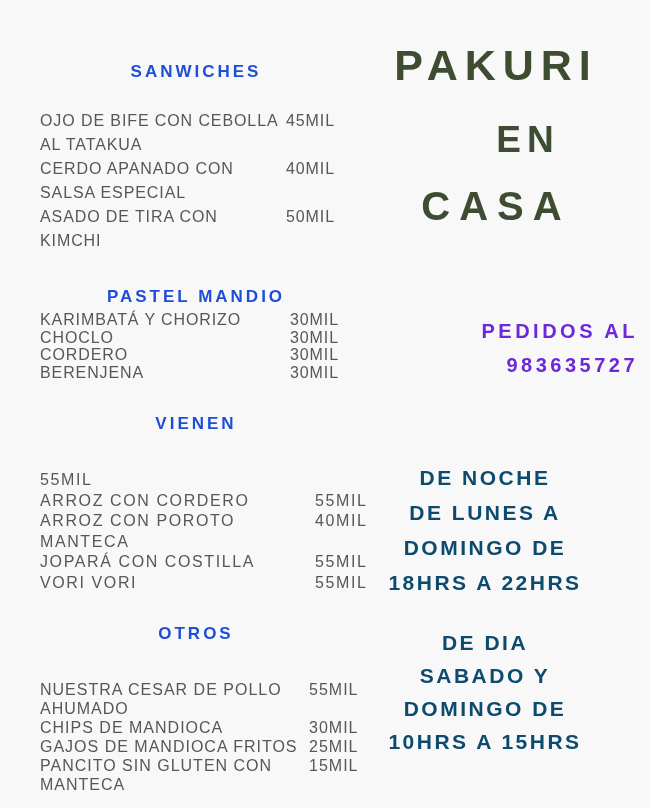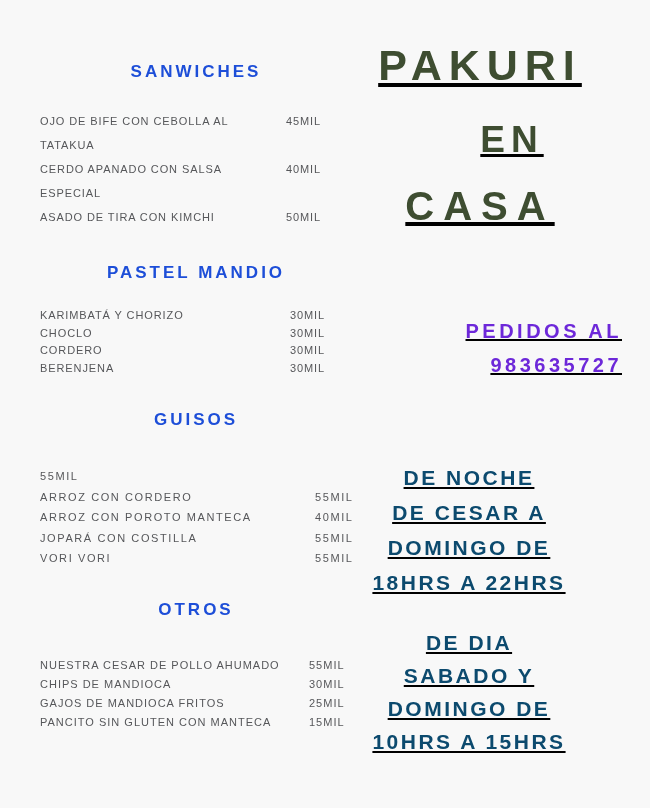--- a/index.html
+++ b/index.html
@@ -13,45 +13,45 @@
   .left-col { position:absolute; left:40px; top:58px; width:312px; }
   .section-title {
     font-weight:700; font-size:17px; letter-spacing:3px;
     color:#1d4ed8; text-align:center; line-height:28px;
   }
   .section-subtitle {
     font-weight:700; font-size:17px; letter-spacing:3px;
     color:#2d2d2d; text-align:center; line-height:28px;
   }
   .items { }
-  .item-row { display:flex; align-items:flex-start; font-size:11px; color:#56575a; }
+  .item-row { display:flex; align-items:flex-start; font-size:16px; color:#56575a; }
   .item-name { flex:1 1 auto; padding-right:8px; }
   .item-price { flex:0 0 auto; white-space:nowrap; }
 
   .sec0 .items { margin-top:23px; }
   .sec0 .item-row { line-height:24px; letter-spacing:0.9px; }
   .sec0 .item-price { width:66px; }
 
   .sec1 { margin-top:30px; }
-  .sec1 .items { margin-top:20px; }
+  .sec1 .items { }
   .sec1 .item-row { line-height:17.5px; letter-spacing:0.9px; }
   .sec1 .item-price { width:62px; }
 
   .sec2 { margin-top:29px; }
   .sec2 .items { margin-top:32px; }
   .sec2 .item-row { line-height:20.5px; letter-spacing:1.6px; }
   .sec2 .item-price { width:37px; }
 
   .sec3 { margin-top:27px; }
   .sec3 .items { margin-top:32px; }
   .sec3 .item-row { line-height:19px; letter-spacing:1px; }
   .sec3 .item-price { width:43px; }
 
   
-  .right-col { position:absolute; left:354px; top:40px; width:252px;text-decoration:underline; }
+  .right-col { position:absolute; left:370px; top:40px; width:252px; }
   .brand { text-align:center; font-weight:700; color:#3e4d31; }
   .brand-line1 { font-size:43px; line-height:50px; letter-spacing:7px; }
   .brand-line2 { font-size:37px; line-height:40px; letter-spacing:6px;
                  margin-top:30px; position:relative; left:32px; }
   .brand-line3 { font-size:40px; line-height:44px; letter-spacing:9px; margin-top:24px; }
 
   .orders {
     margin-top:86px; text-align:right; font-weight:700;
     font-size:20px; letter-spacing:3.5px; line-height:34px;
     color:#6d28d9; position:relative; left:16px;
@@ -105,21 +105,21 @@
           <span class="item-price">30MIL</span>
         </div>
         <div class="item-row">
           <span class="item-name">BERENJENA</span>
           <span class="item-price">30MIL</span>
         </div>
       </div>
     </div>
 
     <div class="section sec2">
-      <div class="section-title">GUISOS</div>
+      <div class="section-title">VIENEN</div>
       <div class="items">
         <div class="item-row">
           <span class="item-price">55MIL</span>
         </div>
         <div class="item-row">
           <span class="item-name">ARROZ CON CORDERO</span>
           <span class="item-price">55MIL</span>
         </div>
         <div class="item-row">
           <span class="item-name">ARROZ CON POROTO MANTECA</span>
@@ -168,21 +168,21 @@
       <div class="brand-line3">CASA</div>
     </div>
 
     <div class="orders">
       <div>PEDIDOS AL</div>
       <div>983635727</div>
     </div>
 
     <div class="schedule schedule-night">
       <div>DE NOCHE</div>
-      <div>DE CESAR A</div>
+      <div>DE LUNES A</div>
       <div>DOMINGO DE</div>
       <div>18HRS A 22HRS</div>
     </div>
 
     <div class="schedule schedule-day">
       <div>DE DIA</div>
       <div>SABADO Y</div>
       <div>DOMINGO DE</div>
       <div>10HRS A 15HRS</div>
     </div>

